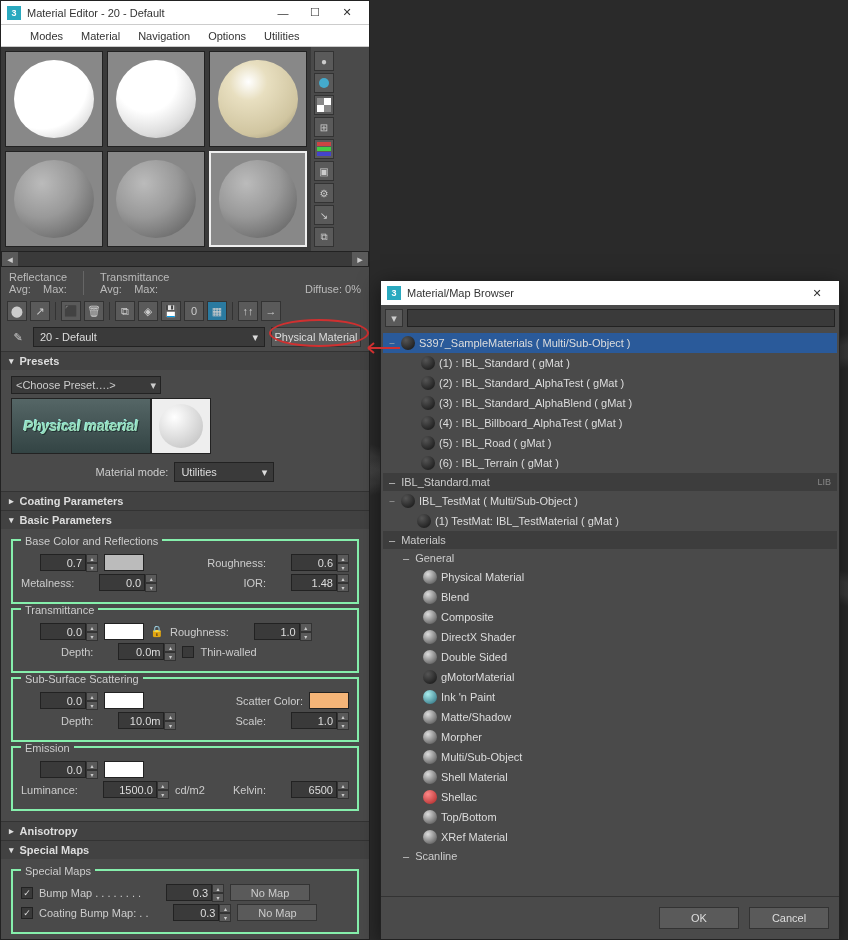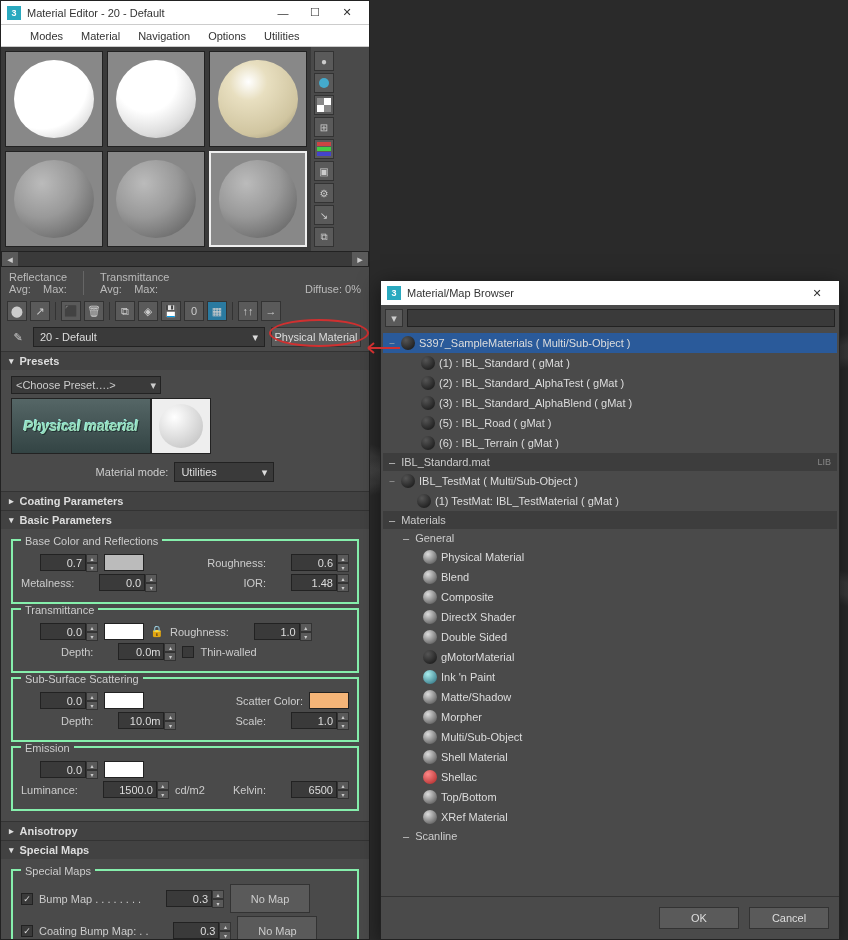--- a/index.html
+++ b/index.html
@@ -72,21 +72,21 @@
 .spinner { display: flex; align-items: center; padding-left: 19px; }
 .spinner input { width: 46px; height: 17px; background: #3a3a3a; color: #ddd; border: 1px solid #222; padding: 0 3px; text-align: right; }
 .spinner .arrows { width: 12px; height: 17px; display: flex; flex-direction: column; }
 .spinner .arrows span { flex: 1; background: #5a5a5a; border: 1px solid #333; font-size: 6px; display:flex;align-items:center;justify-content:center; color:#ccc; cursor:pointer;}
 .swatch-btn { width: 40px; height: 17px; border: 1px solid #222; cursor: pointer; }
 .group { border: 2px solid #86efac; padding: 6px 8px 8px; margin: 4px 0; position: relative; }
 .group > .gtitle { position: relative; top: -12px; background: #4a4a4a; padding: 0 4px; color: #ccc; display: inline-block; }
 .group .body { margin-top: -8px; }
 .chk { width: 12px; height: 12px; border: 1px solid #222; background: #3a3a3a; display: inline-flex; align-items: center; justify-content: center; color: #ddd; font-size: 9px; cursor:pointer; }
 .chk.checked::after { content: "✓"; }
-.map-btn { width: 80px; height: 29px; background: #5a5a5a; border: 1px solid #333; color: #ccc; display:flex;align-items:center;justify-content:center; cursor:pointer;}
+.map-btn { width: 80px; height: 17px; background: #5a5a5a; border: 1px solid #333; color: #ccc; display:flex;align-items:center;justify-content:center; cursor:pointer;}
 .lock { width:14px; height:14px; display:flex;align-items:center;justify-content:center; color:#999;}
 
 
 .mb-window { position: absolute; left: 380px; top: 280px; width: 460px; height: 660px; background: #4a4a4a; border: 1px solid #222; display: flex; flex-direction: column; box-shadow: 0 4px 20px rgba(0,0,0,.5); }
 .mb-title { background: #fff; color: #333; height: 24px; display: flex; align-items: center; padding: 0 6px; }
 .mb-title .logo { width: 14px; height: 14px; background: #2aa9bf; margin-right: 6px; display:flex;align-items:center;justify-content:center;color:#fff;font-weight:bold;font-size:9px;}
 .mb-title .ttl { flex: 1; }
 .mb-search { padding: 4px; display: flex; gap: 4px; background:#4a4a4a; }
 .mb-search .dd { width: 18px; height: 18px; background: #5a5a5a; border: 1px solid #333; display:flex;align-items:center;justify-content:center; color:#ccc; cursor:pointer;}
 .mb-search input { flex: 1; background: #3a3a3a; border: 1px solid #222; color: #ddd; height: 18px; padding: 0 4px; }
@@ -503,20 +503,25 @@
           <span>(2) : IBL_Standard_AlphaTest  ( gMat )</span>
         </div>
         <div class="tree-item">
           <span class="exp"></span>
           <span class="mat-ball dark"></span>
           <span>(3) : IBL_Standard_AlphaBlend  ( gMat )</span>
         </div>
         <div class="tree-item">
           <span class="exp"></span>
           <span class="mat-ball dark"></span>
+          <span>(4) : IBL_Billboard_AlphaTest  ( gMat )</span>
+        </div>
+        <div class="tree-item">
+          <span class="exp"></span>
+          <span class="mat-ball dark"></span>
           <span>(5) : IBL_Road  ( gMat )</span>
         </div>
         <div class="tree-item">
           <span class="exp"></span>
           <span class="mat-ball dark"></span>
           <span>(6) : IBL_Terrain  ( gMat )</span>
         </div>
       </div>
 
     <div class="tree-header">

